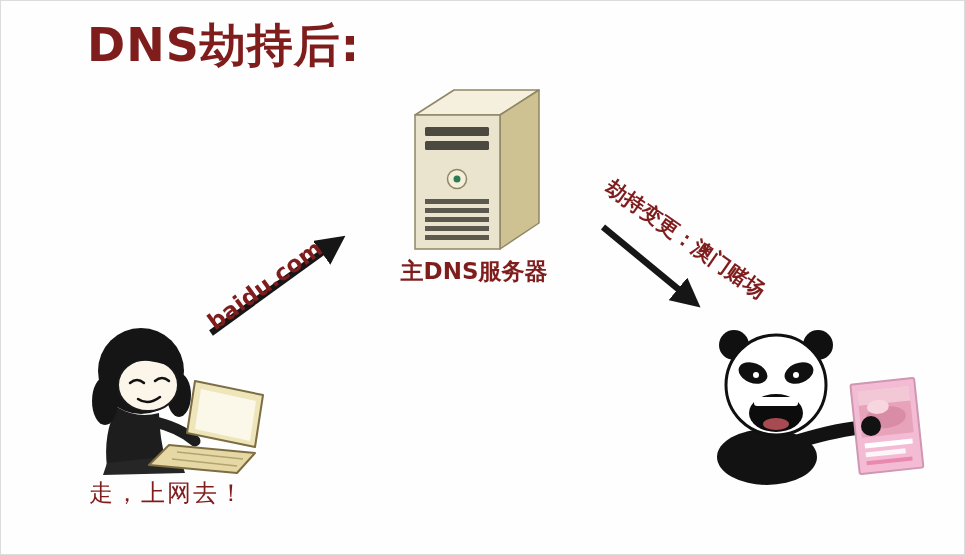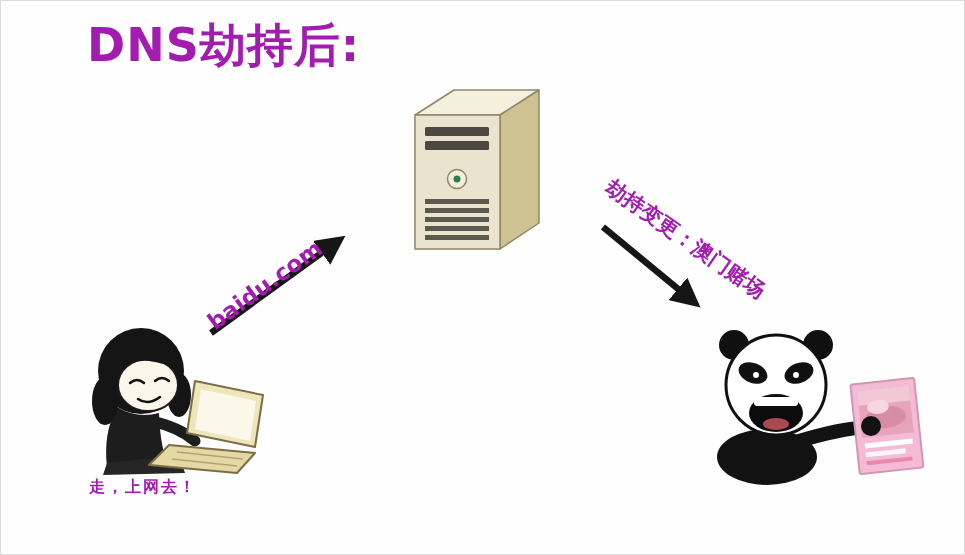--- a/index.html
+++ b/index.html
@@ -1,27 +1,27 @@
 <!DOCTYPE html>
 <html><head>
 <meta charset="utf-8">
 <style>
   html,body{margin:0;padding:0;background:#ffffff;}
   .canvas{
     position:relative;width:965px;height:555px;box-sizing:border-box;
     background:#fefefe;border:1px solid #dcdcdc;overflow:hidden;
-    font-family:"DejaVu Sans","Liberation Sans",sans-serif;color:#a21caf;
+    font-family:"DejaVu Sans","Liberation Sans",sans-serif;color:#7f1d1d;
   }
   .abs{position:absolute;}
   .title{left:86px;top:14px;font-size:46px;font-weight:600;letter-spacing:1px;}
   .server-label{left:393px;top:255px;width:160px;text-align:center;font-size:23px;font-weight:600;}
   .label-rot{font-weight:700;white-space:nowrap;text-align:center;}
   .req-label{left:197px;top:273px;width:128px;font-size:23px;transform:rotate(-36deg);}
   .hij-label{left:582px;top:224px;width:205px;font-size:21px;transform:rotate(35deg);}
-  .caption{font-size:16px;font-weight:700;letter-spacing:2px;}
+  .caption{font-size:24px;font-weight:400;letter-spacing:2px;}
   .cap-left{left:88px;top:476px;}
   .cap-right{left:700px;top:488px;}
 </style>
 </head>
 <body>
 
 <div class="canvas">
 
   <div class="abs title">DNS劫持后:</div>
 
@@ -35,20 +35,21 @@
     <circle cx="58" cy="98" r="3.5" fill="#2e7d4f"></circle>
     <g fill="#5c5a4e">
       <rect x="26" y="118" width="64" height="5"></rect>
       <rect x="26" y="127" width="64" height="5"></rect>
       <rect x="26" y="136" width="64" height="5"></rect>
       <rect x="26" y="145" width="64" height="5"></rect>
       <rect x="26" y="154" width="64" height="5"></rect>
     </g>
   </svg>
 
+  <div class="abs server-label">主DNS服务器</div>
 
   <svg class="abs" style="left:198px;top:216px;" width="170" height="132" viewBox="0 0 170 132">
     <defs>
       <marker id="ah1" markerWidth="4.5" markerHeight="4.5" refX="1" refY="2.25" orient="auto">
         <path d="M0,0 L4.5,2.25 L0,4.5 Z" fill="#161616"></path>
       </marker>
     </defs>
     <line x1="12" y1="116" x2="128" y2="32" stroke="#161616" stroke-width="6.5" marker-end="url(#ah1)"></line>
   </svg>
   <div class="abs label-rot req-label">baidu.com</div>

